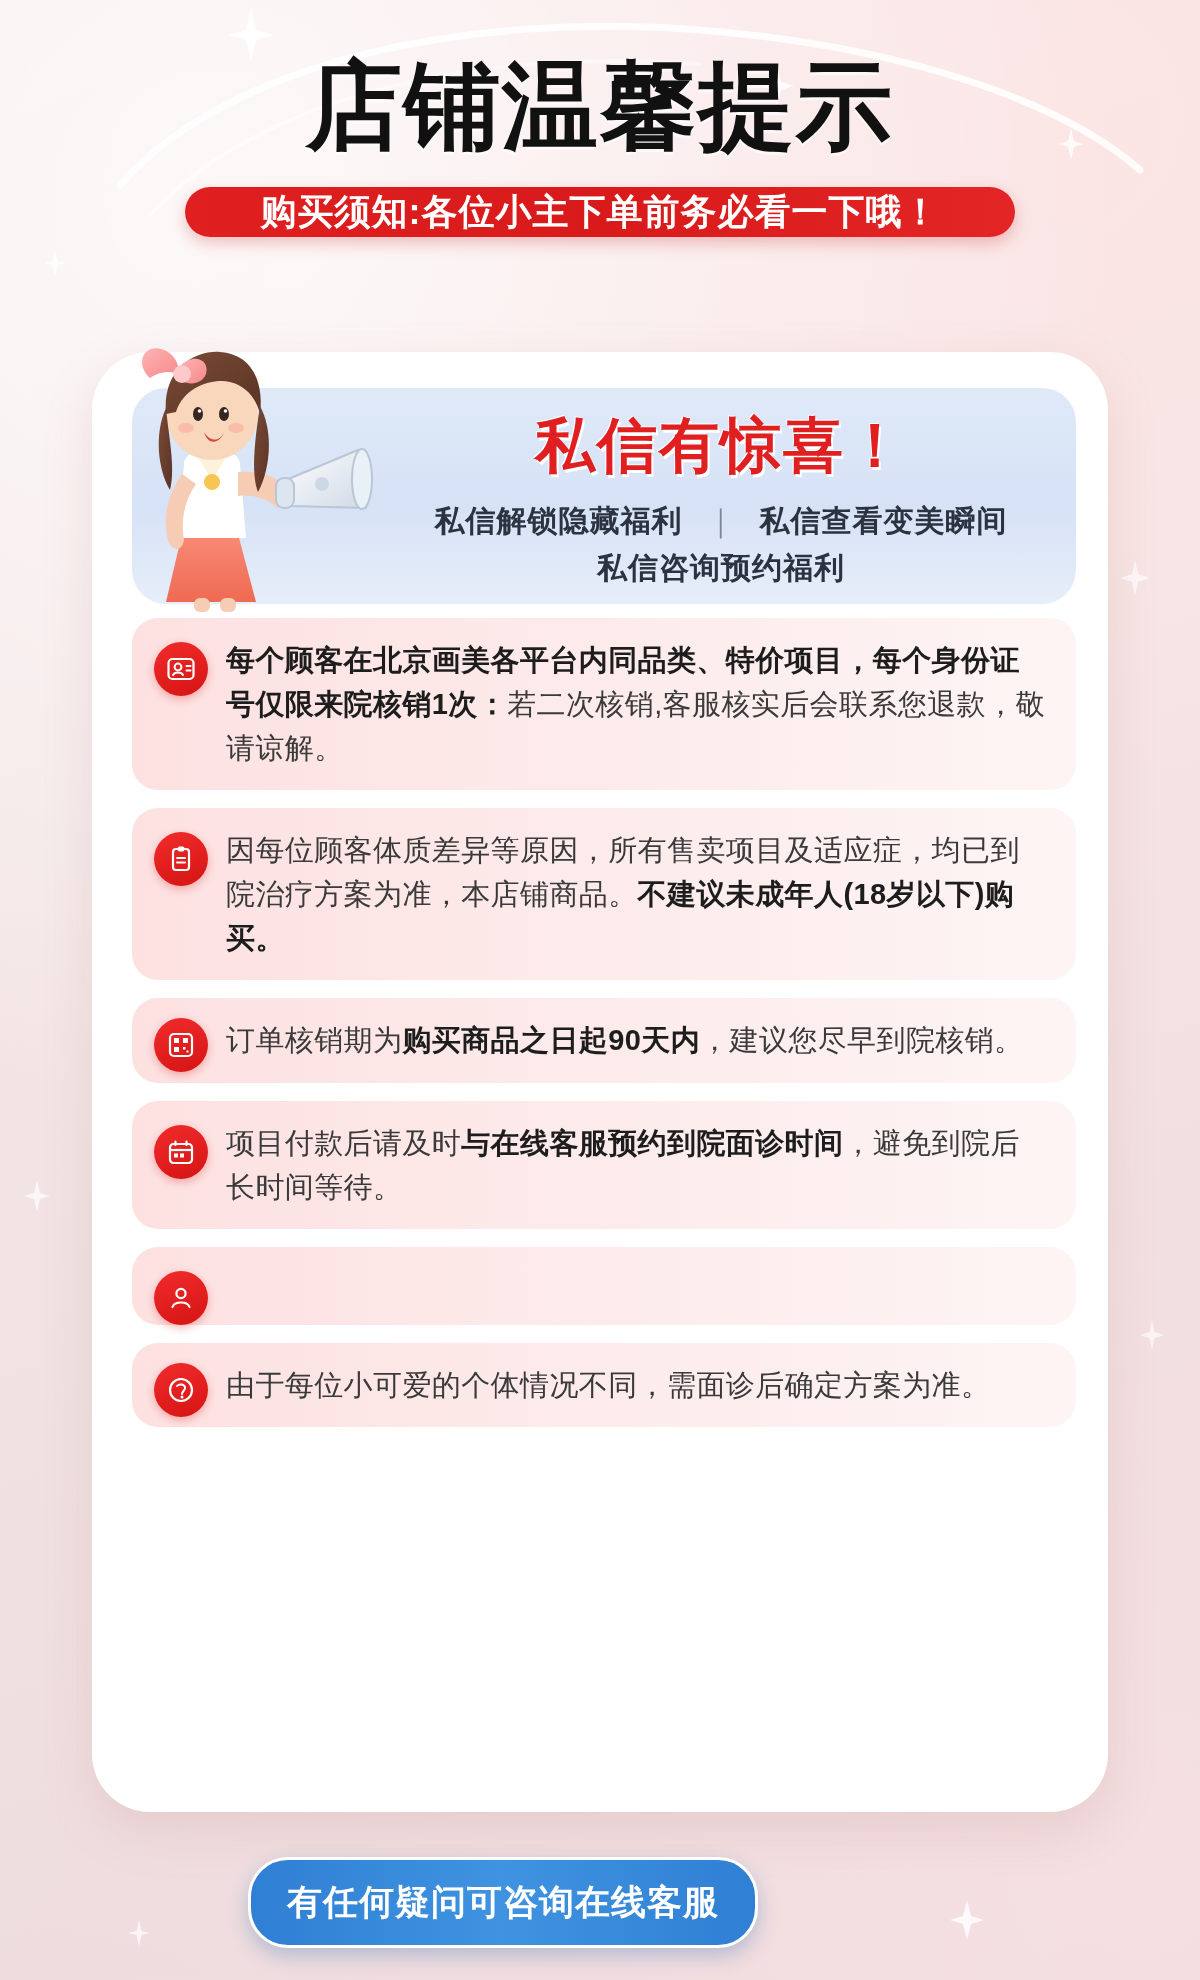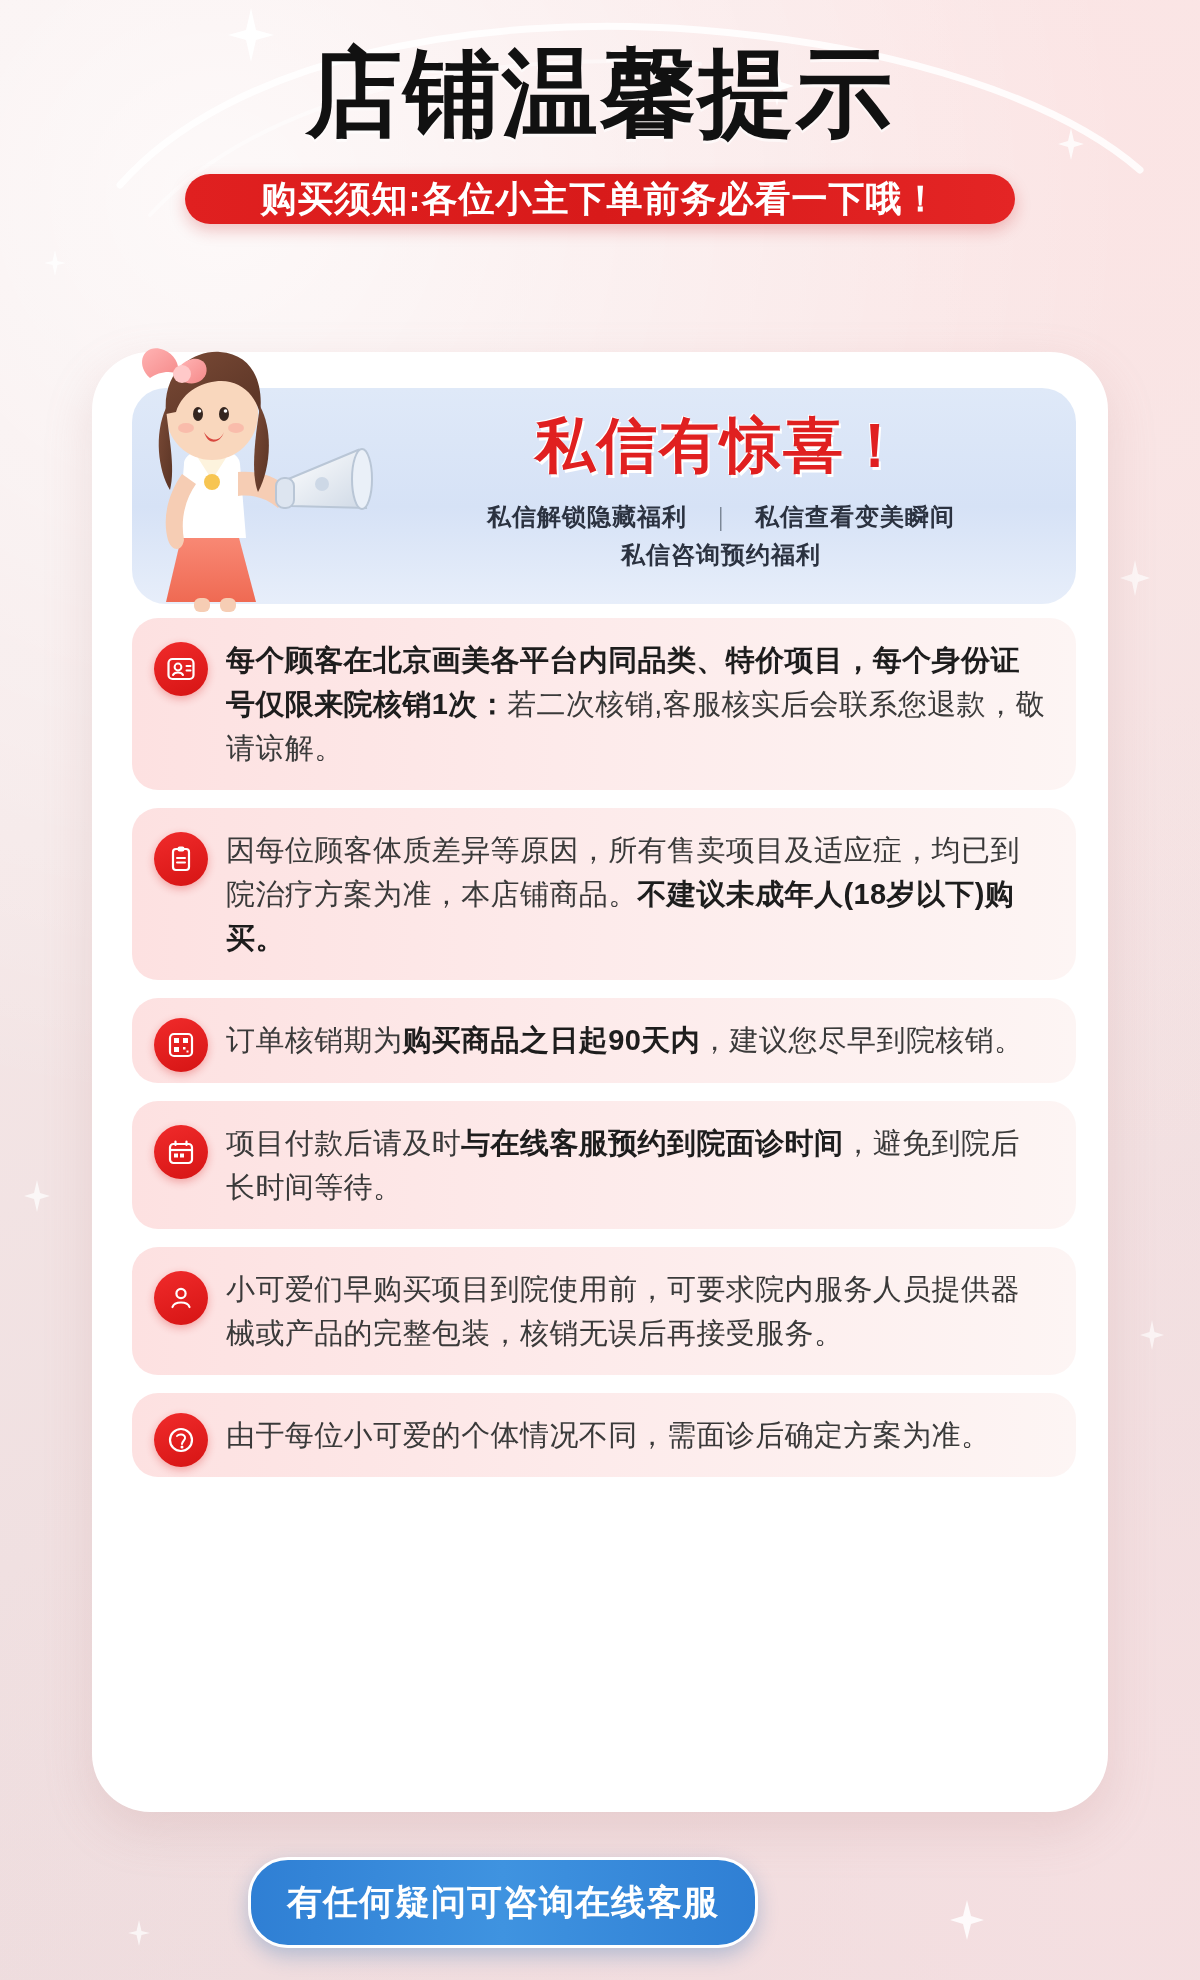--- a/index.html
+++ b/index.html
@@ -21,21 +21,21 @@
   
   .sparkle { position: absolute; pointer-events: none; }
   .sparkle svg { display: block; }
 
   
   .swoosh { position: absolute; top: 0; left: 0; width: 1200px; height: 330px; pointer-events: none; }
 
   
   .header {
     position: relative;
-    padding-top: 38px;
+    padding-top: 51px;
     text-align: center;
   }
   .main-title {
     font-size: 96px;
     font-weight: 700;
     letter-spacing: 2px;
     color: #111;
     line-height: 1.15;
     text-shadow: 0 3px 0 rgba(255,255,255,0.6);
   }
@@ -88,21 +88,21 @@
   }
   .banner-title {
     font-size: 60px;
     font-weight: 700;
     color: #e02020;
     letter-spacing: 2px;
     text-shadow: 2px 3px 0 #fff, -1px -1px 0 #fff;
   }
   .banner-line {
     margin-top: 14px;
-    font-size: 24px;
+    font-size: 30px;
     color: #2b3240;
     font-weight: 700;
     letter-spacing: 1px;
   }
   .banner-line .divider { color: #7b8796; padding: 0 14px; font-weight: 400; }
   .banner-line2 { margin-top: 6px; font-family: Liberation Serif, serif; }
 
   
   .mascot { position: absolute; left: -22px; top: -86px; width: 270px; height: 310px; }
 
@@ -363,21 +363,20 @@
       </div>
     </div>
 
     <div class="notice tall">
       <span class="icon">
         <svg width="30" height="30" viewBox="0 0 30 30">
           <circle cx="15" cy="10.5" r="4.6" fill="none" stroke="#fff" stroke-width="2.2"></circle>
           <path d="M6.5 24 C8.5 18, 21.5 18, 23.5 24" fill="none" stroke="#fff" stroke-width="2.2" stroke-linecap="round"></path>
         </svg>
       </span>
-      <div class="text">小可爱们早购买项目到院使用前，可要求院内服务人员提供器械或产品的完整包装，核销无误后再接受服务。</div>
     </div>
 
     <div class="notice">
       <span class="icon">
         <svg width="30" height="30" viewBox="0 0 30 30">
           <circle cx="15" cy="15" r="11" fill="none" stroke="#fff" stroke-width="2.2"></circle>
           <path d="M11 11 C13 8.5, 18 9, 19 12 C20 15, 16 16, 16 19" fill="none" stroke="#fff" stroke-width="2" stroke-linecap="round"></path>
           <circle cx="16" cy="22" r="1.5" fill="#fff"></circle>
         </svg>
       </span>

